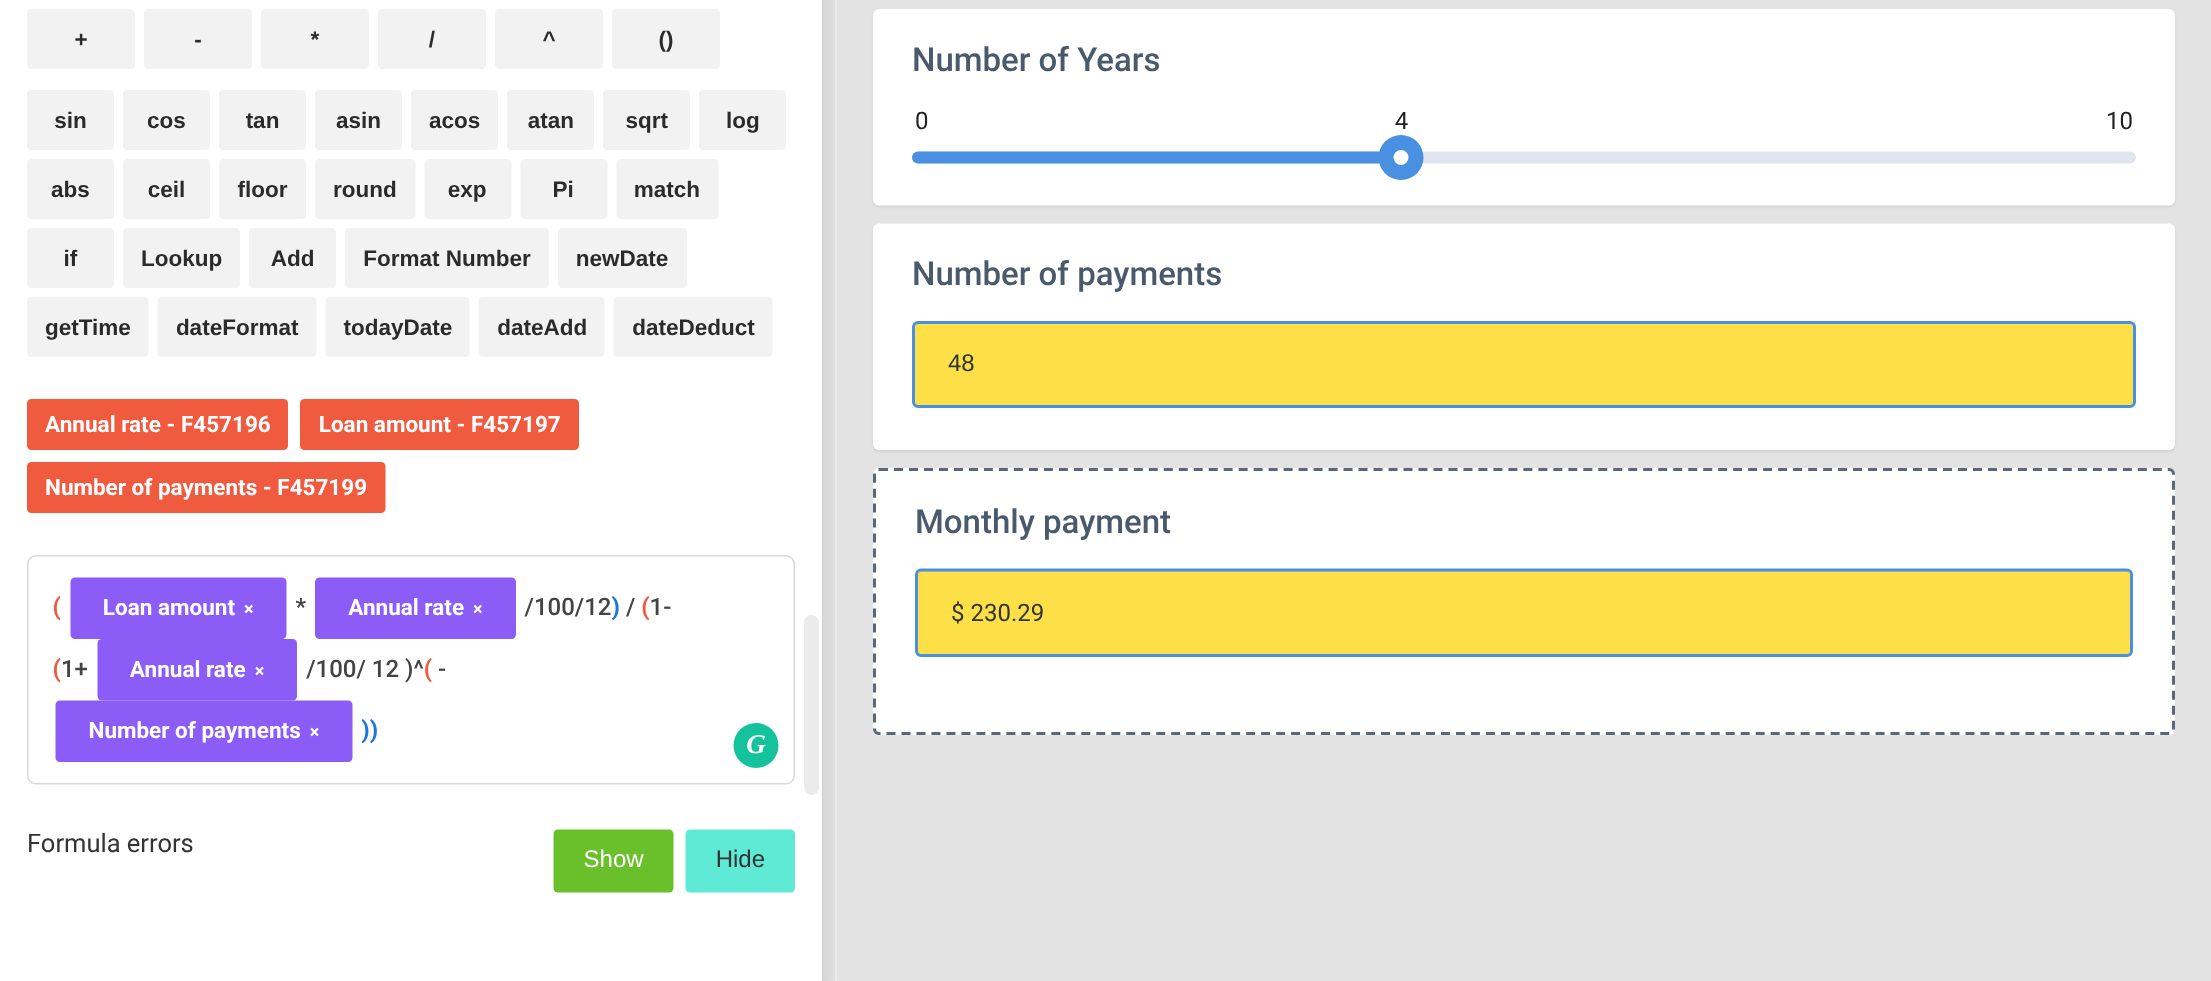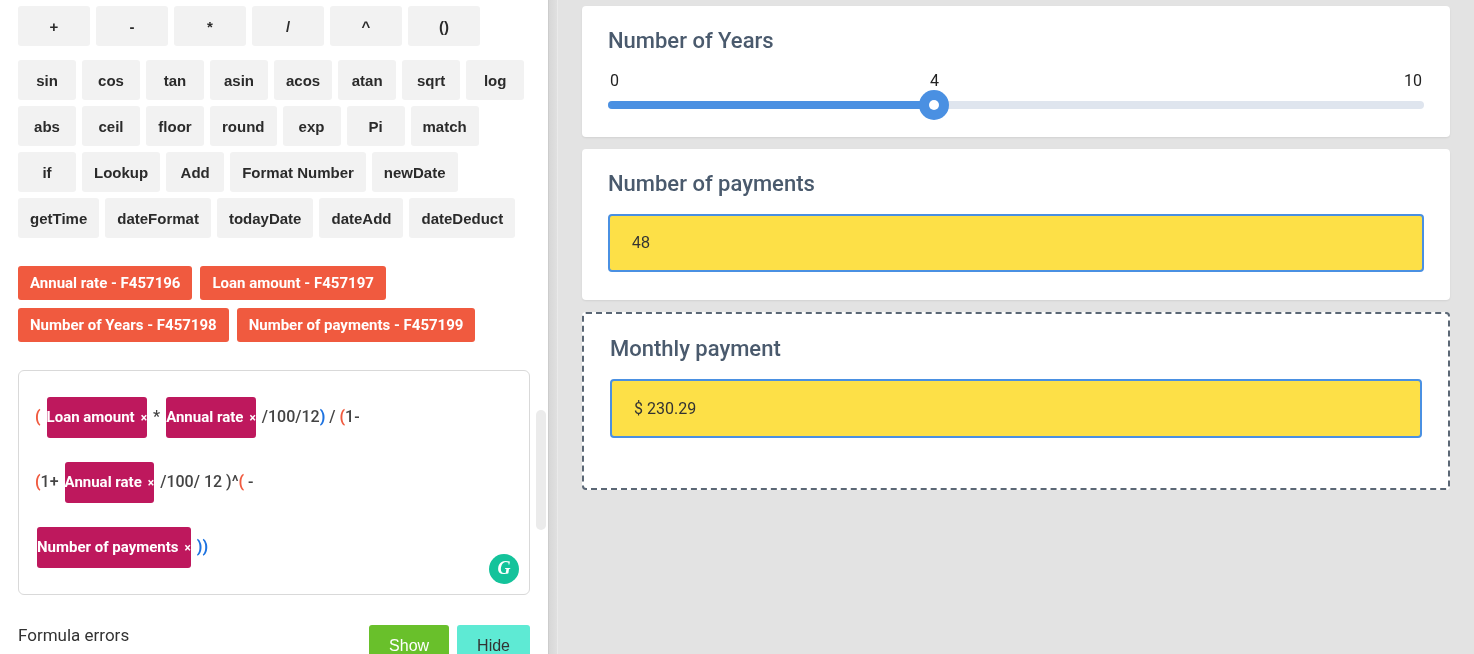--- a/index.html
+++ b/index.html
@@ -76,30 +76,30 @@
     font-size: 16px;
     line-height: 2.2;
     color: #333;
     position: relative;
     min-height: 124px;
   }
   .formula-box .paren-open { color: #f05a3f; font-weight: 700; }
   .formula-box .paren-close { color: #1e73e0; font-weight: 700; }
   .formula-box .lit { color: #444; font-weight: 500; }
   .token {
-    background: #be185d;
+    background: #8b5cf6;
     color: #fff;
     font-weight: 700;
-    padding: 4px 0;
+    padding: 4px 22px;
     border-radius: 3px;
     display: inline-flex;
     align-items: center;
     gap: 6px;
     font-size: 15px;
-    margin: 12px 2px;
+    margin: 0 2px;
   }
   .token .x {
     font-size: 12px;
     cursor: pointer;
     line-height: 1;
   }
   .grammarly {
     position: absolute;
     right: 10px;
     bottom: 10px;
@@ -277,21 +277,20 @@
         <button class="op-btn">getTime</button>
         <button class="op-btn">dateFormat</button>
         <button class="op-btn">todayDate</button>
         <button class="op-btn">dateAdd</button>
         <button class="op-btn">dateDeduct</button>
       </div>
 
     <div class="field-chips" id="field-chips">
         <div class="field-chip">Annual rate - F457196</div>
         <div class="field-chip">Loan amount - F457197</div>
-        <div class="field-chip">Number of Years - F457198</div>
         <div class="field-chip">Number of payments - F457199</div>
       </div>
 
     <div class="formula-box">
       <span class="paren-open">( </span>
       <span class="token">
         <span>Loan amount</span>
         <span class="x">×</span>
       </span>
       <span class="lit"> * </span>

